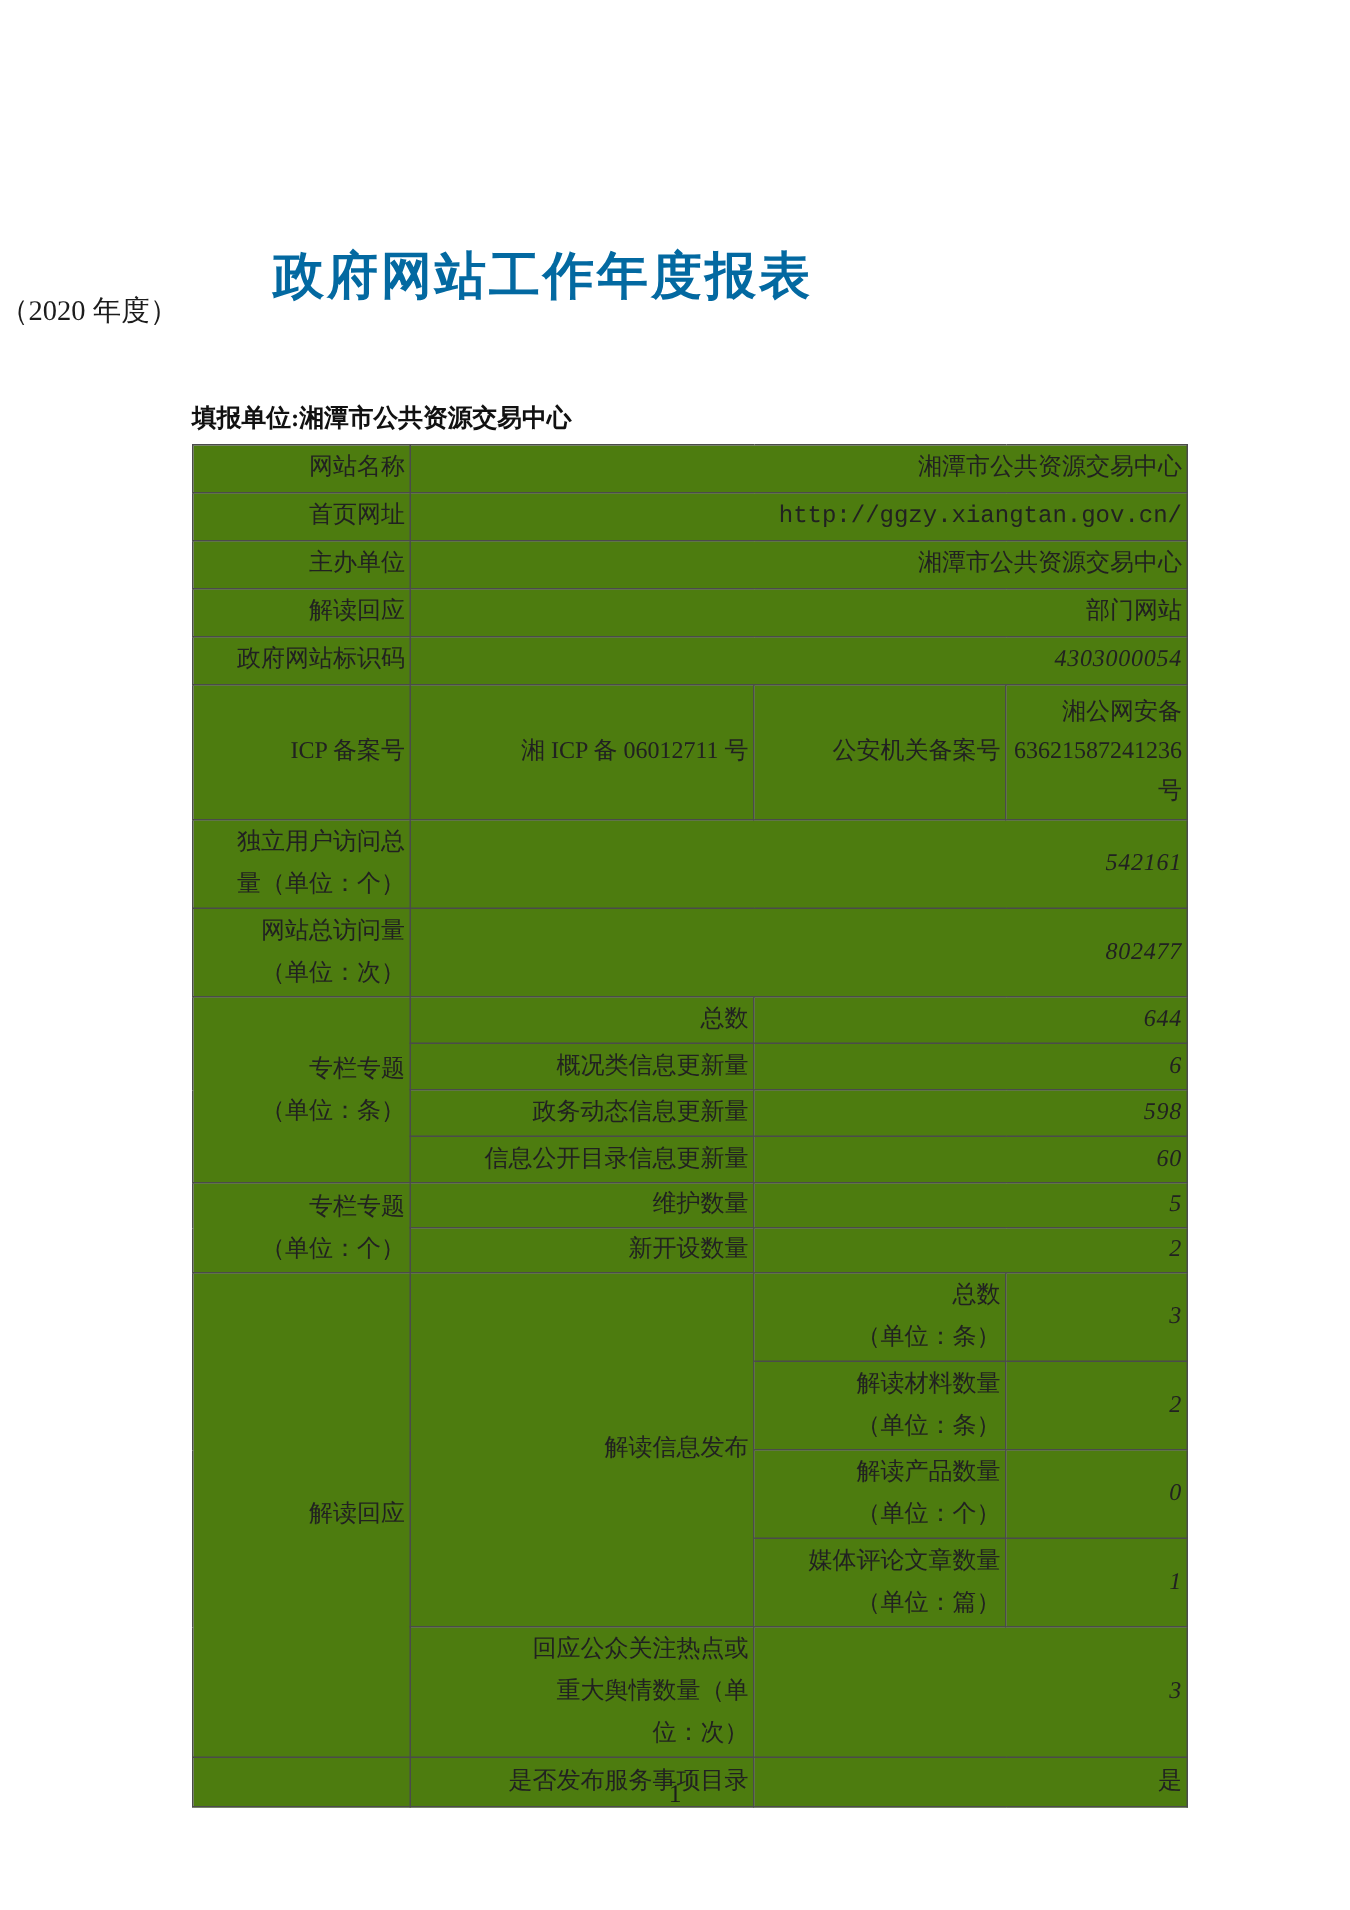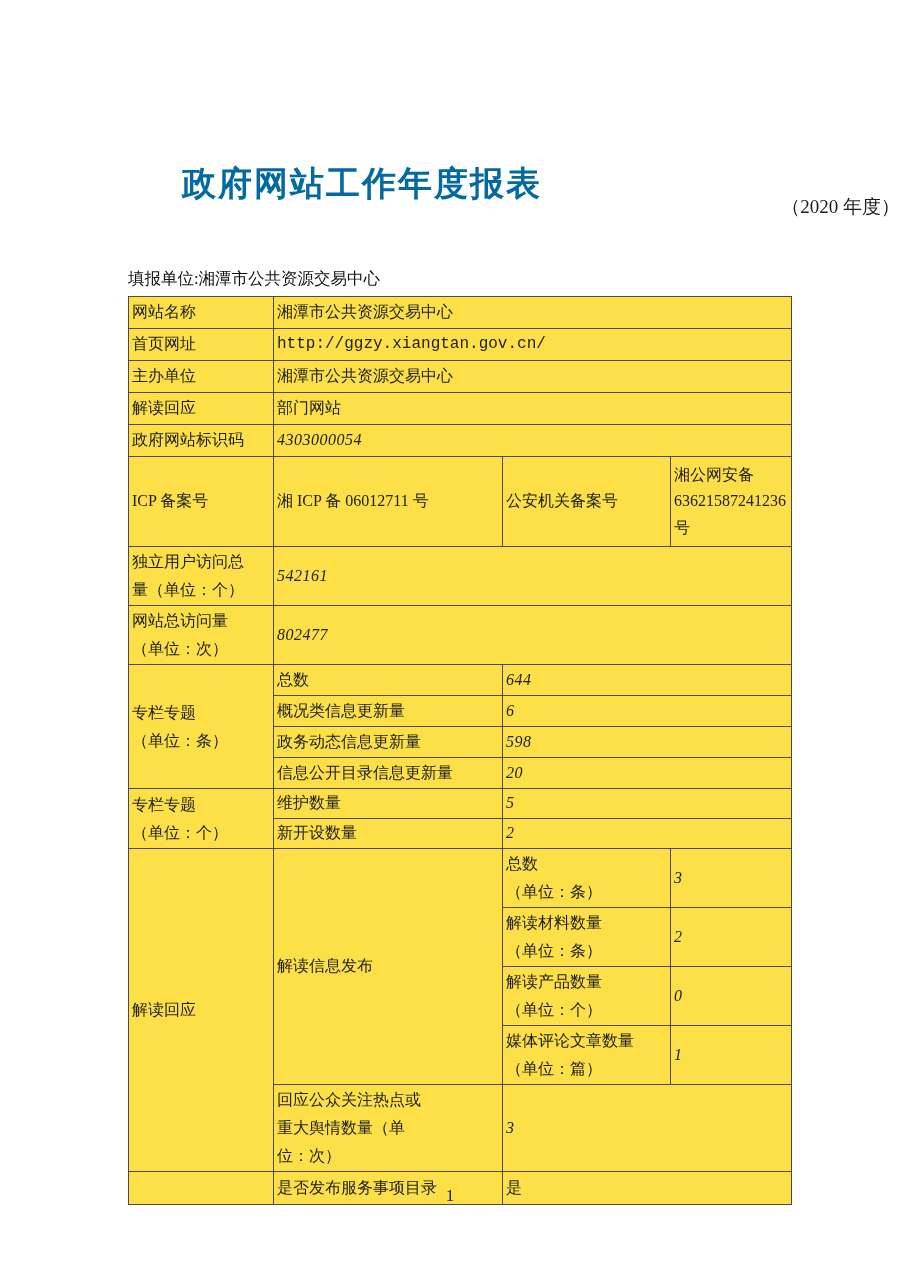--- a/index.html
+++ b/index.html
@@ -8,35 +8,35 @@
     font-family: "Liberation Serif", "DejaVu Serif", serif;
     color: #212121;
   }
   .title {
     position: absolute; top: 124px; left: 0; width: 724px;
     text-align: center; font-size: 34px; font-weight: bold;
     letter-spacing: 2px; color: #0369a1; margin-top: 37px;
   }
   .subtitle {
     position: absolute; top: 194px; left: 0; width: 900px;
-    text-align: right; font-size: 19px; color: #1c1c1c;
+    text-align: left; font-size: 19px; color: #1c1c1c;
   }
   .filing {
     position: absolute; top: 268px; left: 128px;
-    font-size: 16.5px; font-weight: normal; color: #111;
+    font-size: 16.5px; font-weight: bold; color: #111;
   }
   table.doc-table {
     position: absolute; top: 296px; left: 128px;
     width: 663px; border-collapse: collapse; table-layout: fixed;
   }
   .doc-table td {
     border: 1px solid #4b4b4b;
-    text-align: left; vertical-align: middle;
+    text-align: right; vertical-align: middle;
     font-size: 16px; line-height: 1.65; color: #212121;
-    padding: 1px 3px; background: #fde047;
+    padding: 1px 3px; background: #4d7c0f;
   }
   col.c1 { width: 145px; }
   col.c2 { width: 229px; }
   col.c3 { width: 168px; }
   col.c4 { width: 121px; }
   tr.rh32 { height: 32px; } tr.rh90 { height: 90px; }
   tr.rh55 { height: 55px; margin-left: 22px; } tr.rh46 { height: 46px; }
   tr.rh31 { height: 31px; } tr.rh30 { height: 30px; }
   tr.rh51 { height: 51px; } tr.rh52 { height: 52px; }
   tr.rh79 { height: 79px; } tr.rh33 { height: 33px; }
@@ -114,21 +114,21 @@
     <tr class="rh31">
       <td>概况类信息更新量</td>
       <td colspan="2" class="num">6</td>
     </tr>
     <tr class="rh31">
       <td>政务动态信息更新量</td>
       <td colspan="2" class="num">598</td>
     </tr>
     <tr class="rh31">
       <td>信息公开目录信息更新量</td>
-      <td colspan="2" class="num">20</td>
+      <td colspan="2" class="num">60</td>
     </tr>
     <tr class="rh30">
       <td rowspan="2">
         <span class="blk">专栏专题</span>
         <span class="blk">（单位：个）</span>
       </td>
       <td>维护数量</td>
       <td colspan="2" class="num">5</td>
     </tr>
     <tr class="rh30">

